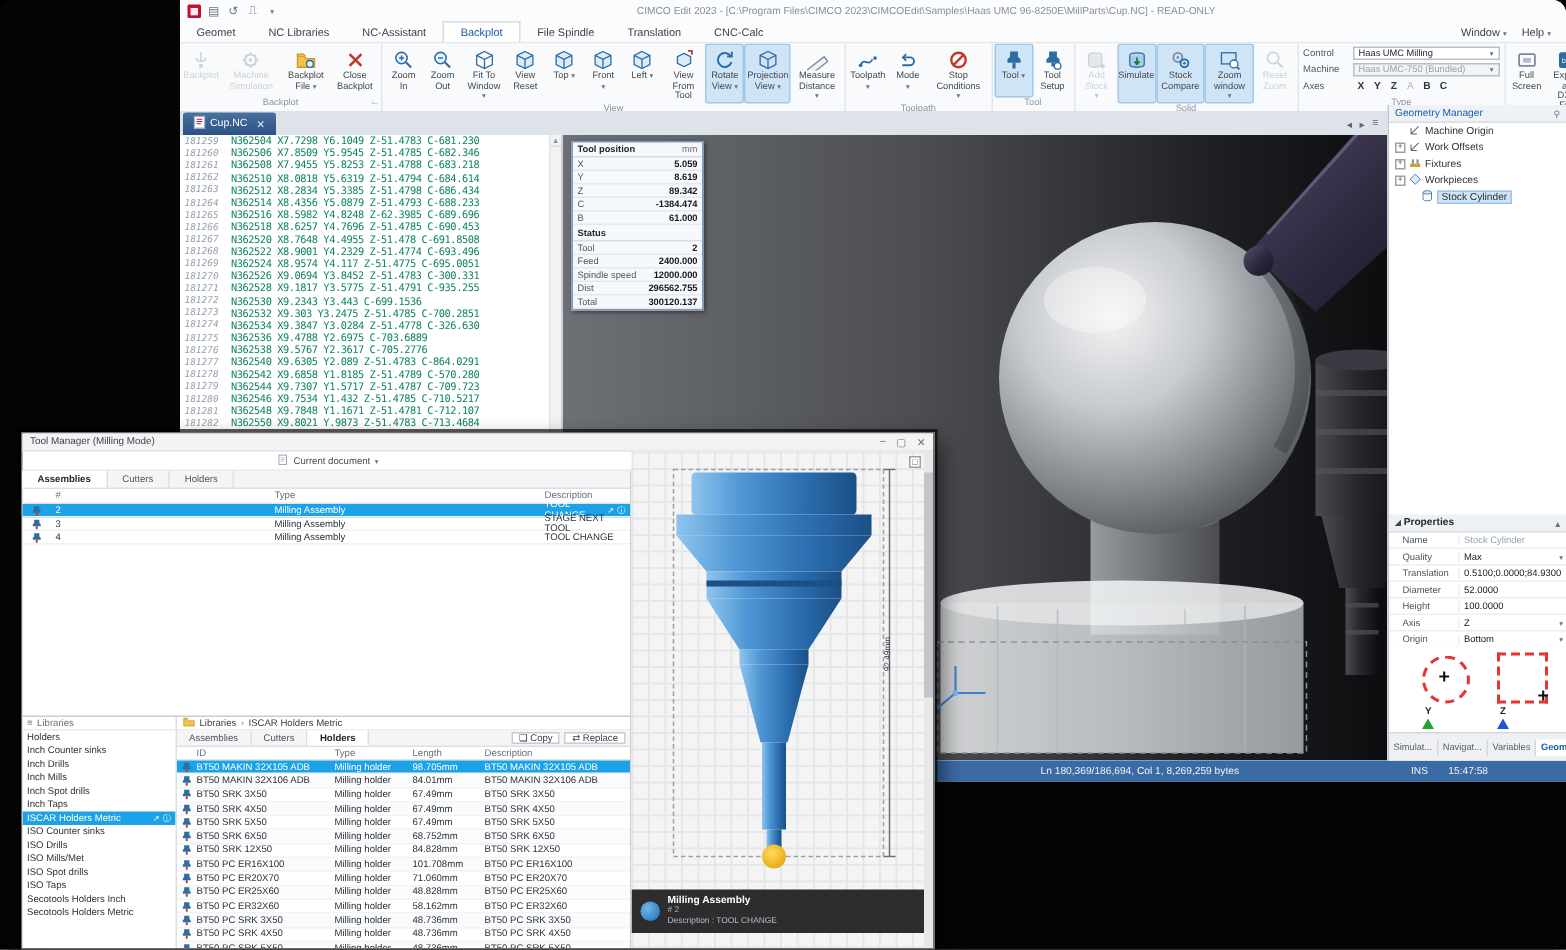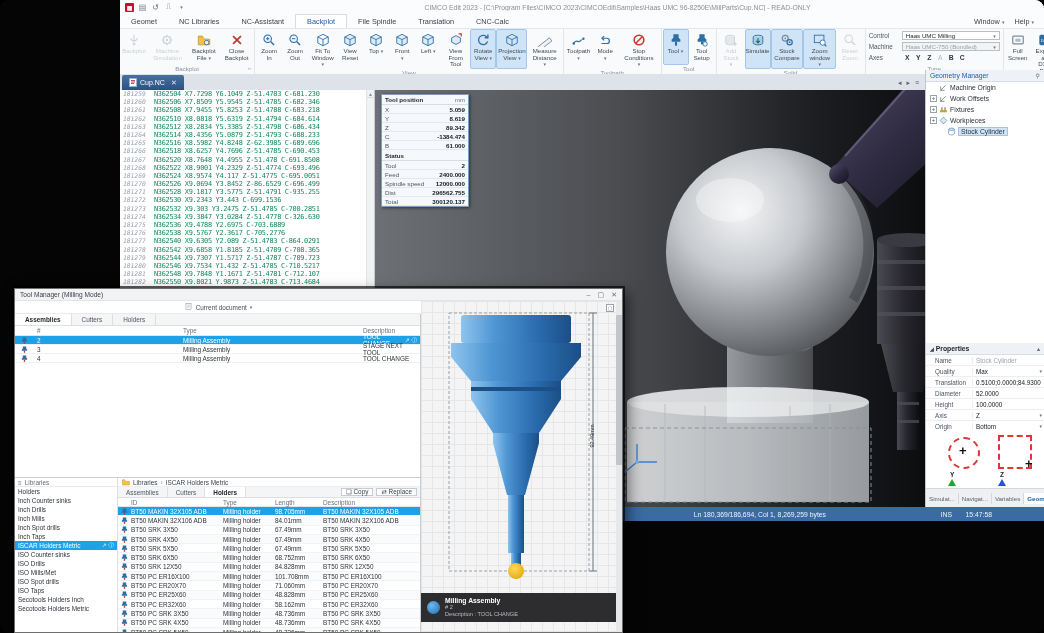--- a/index.html
+++ b/index.html
@@ -36,21 +36,21 @@
   .rsel.dis{color:#9aa1a9;background:#f2f3f5;}
   .axl{width:11px;text-align:center;font-size:6.8px;font-weight:bold;color:#2f3540;}
   .axl.dis{color:#b4bac1;font-weight:normal;}
   
   #tabbar{position:absolute;left:0;top:74px;width:805px;height:16px;background:#dee3e9;display:flex;align-items:flex-end;}
   #doctab{display:flex;align-items:center;gap:3px;height:15px;padding:0 7px;background:linear-gradient(#48719f,#2c5183);color:#fff;font-size:7px;border-radius:2px 2px 0 0;margin-left:2px;}
   #doctab .dclose{color:#dfe6ef;font-size:7px;margin-left:3px;}
   #tabbar .tbright{margin-left:auto;display:flex;gap:5px;padding:0 6px 3px 0;color:#5c6670;font-size:7px;}
   
   #codepane{position:absolute;left:0;top:90px;width:255px;height:417px;background:#fff;border-right:1px solid #c7ccd2;overflow:hidden;}
-  .cline{display:flex;height:8.2px;align-items:flex-start;white-space:nowrap;}
+  .cline{display:flex;height:8.2px;align-items:center;white-space:nowrap;}
   .ln{width:34px;flex:none;text-align:left;padding-left:3px;font-size:6.3px;font-style:italic;color:#96a0ae;font-family:"DejaVu Sans Mono",monospace;}
   .ct{font-size:6.9px;color:#12875a;font-family:"DejaVu Sans Mono",monospace;letter-spacing:-0.3px;}
   #codescroll{position:absolute;right:0;top:0;width:8px;height:100%;background:#f1f2f4;border-left:1px solid #e0e3e7;}
   #codescroll .sbtn{height:8px;border-bottom:1px solid #d8dbdf;font-size:5px;color:#8a929c;text-align:center;line-height:8px;}
   
   #viewport{position:absolute;left:255px;top:90px;width:550px;height:417px;overflow:hidden;}
   #toolpos{position:absolute;left:6px;top:4px;width:88px;background:#f6f8fb;border:1px solid #7f9cbd;box-shadow:1px 1px 3px rgba(0,0,0,.5);font-size:6.2px;color:#4c555f;}
   #toolpos .tph{display:flex;justify-content:space-between;font-weight:bold;color:#23282e;padding:1px 3px;border-bottom:1px solid #d5dde6;}
   #toolpos .tph .unit{font-weight:normal;color:#6a737d;}
   .tprow{display:flex;justify-content:space-between;padding:0 3px;height:9px;align-items:center;border-bottom:1px solid #e3e9f0;}
@@ -545,21 +545,21 @@
           <div class="cline">
             <span class="ln">181268</span>
             <span class="ct">N362522 X8.9001 Y4.2329 Z-51.4774 C-693.496</span>
           </div>
           <div class="cline">
             <span class="ln">181269</span>
             <span class="ct">N362524 X8.9574 Y4.117 Z-51.4775 C-695.0051</span>
           </div>
           <div class="cline">
             <span class="ln">181270</span>
-            <span class="ct">N362526 X9.0694 Y3.8452 Z-86.6529 C-696.499</span>
+            <span class="ct">N362526 X9.0694 Y3.8452 Z-51.4783 C-300.331</span>
           </div>
           <div class="cline">
             <span class="ln">181271</span>
             <span class="ct">N362528 X9.1817 Y3.5775 Z-51.4791 C-935.255</span>
           </div>
           <div class="cline">
             <span class="ln">181272</span>
             <span class="ct">N362530 X9.2343 Y3.443 C-699.1536</span>
           </div>
           <div class="cline">
@@ -577,21 +577,21 @@
           <div class="cline">
             <span class="ln">181276</span>
             <span class="ct">N362538 X9.5767 Y2.3617 C-705.2776</span>
           </div>
           <div class="cline">
             <span class="ln">181277</span>
             <span class="ct">N362540 X9.6305 Y2.089 Z-51.4783 C-864.0291</span>
           </div>
           <div class="cline">
             <span class="ln">181278</span>
-            <span class="ct">N362542 X9.6858 Y1.8185 Z-51.4789 C-708.365</span>
+            <span class="ct">N362542 X9.6858 Y1.8185 Z-51.4789 C-570.280</span>
           </div>
           <div class="cline">
             <span class="ln">181279</span>
             <span class="ct">N362544 X9.7307 Y1.5717 Z-51.4787 C-709.723</span>
           </div>
           <div class="cline">
             <span class="ln">181280</span>
             <span class="ct">N362546 X9.7534 Y1.432 Z-51.4785 C-710.5217</span>
           </div>
           <div class="cline">

